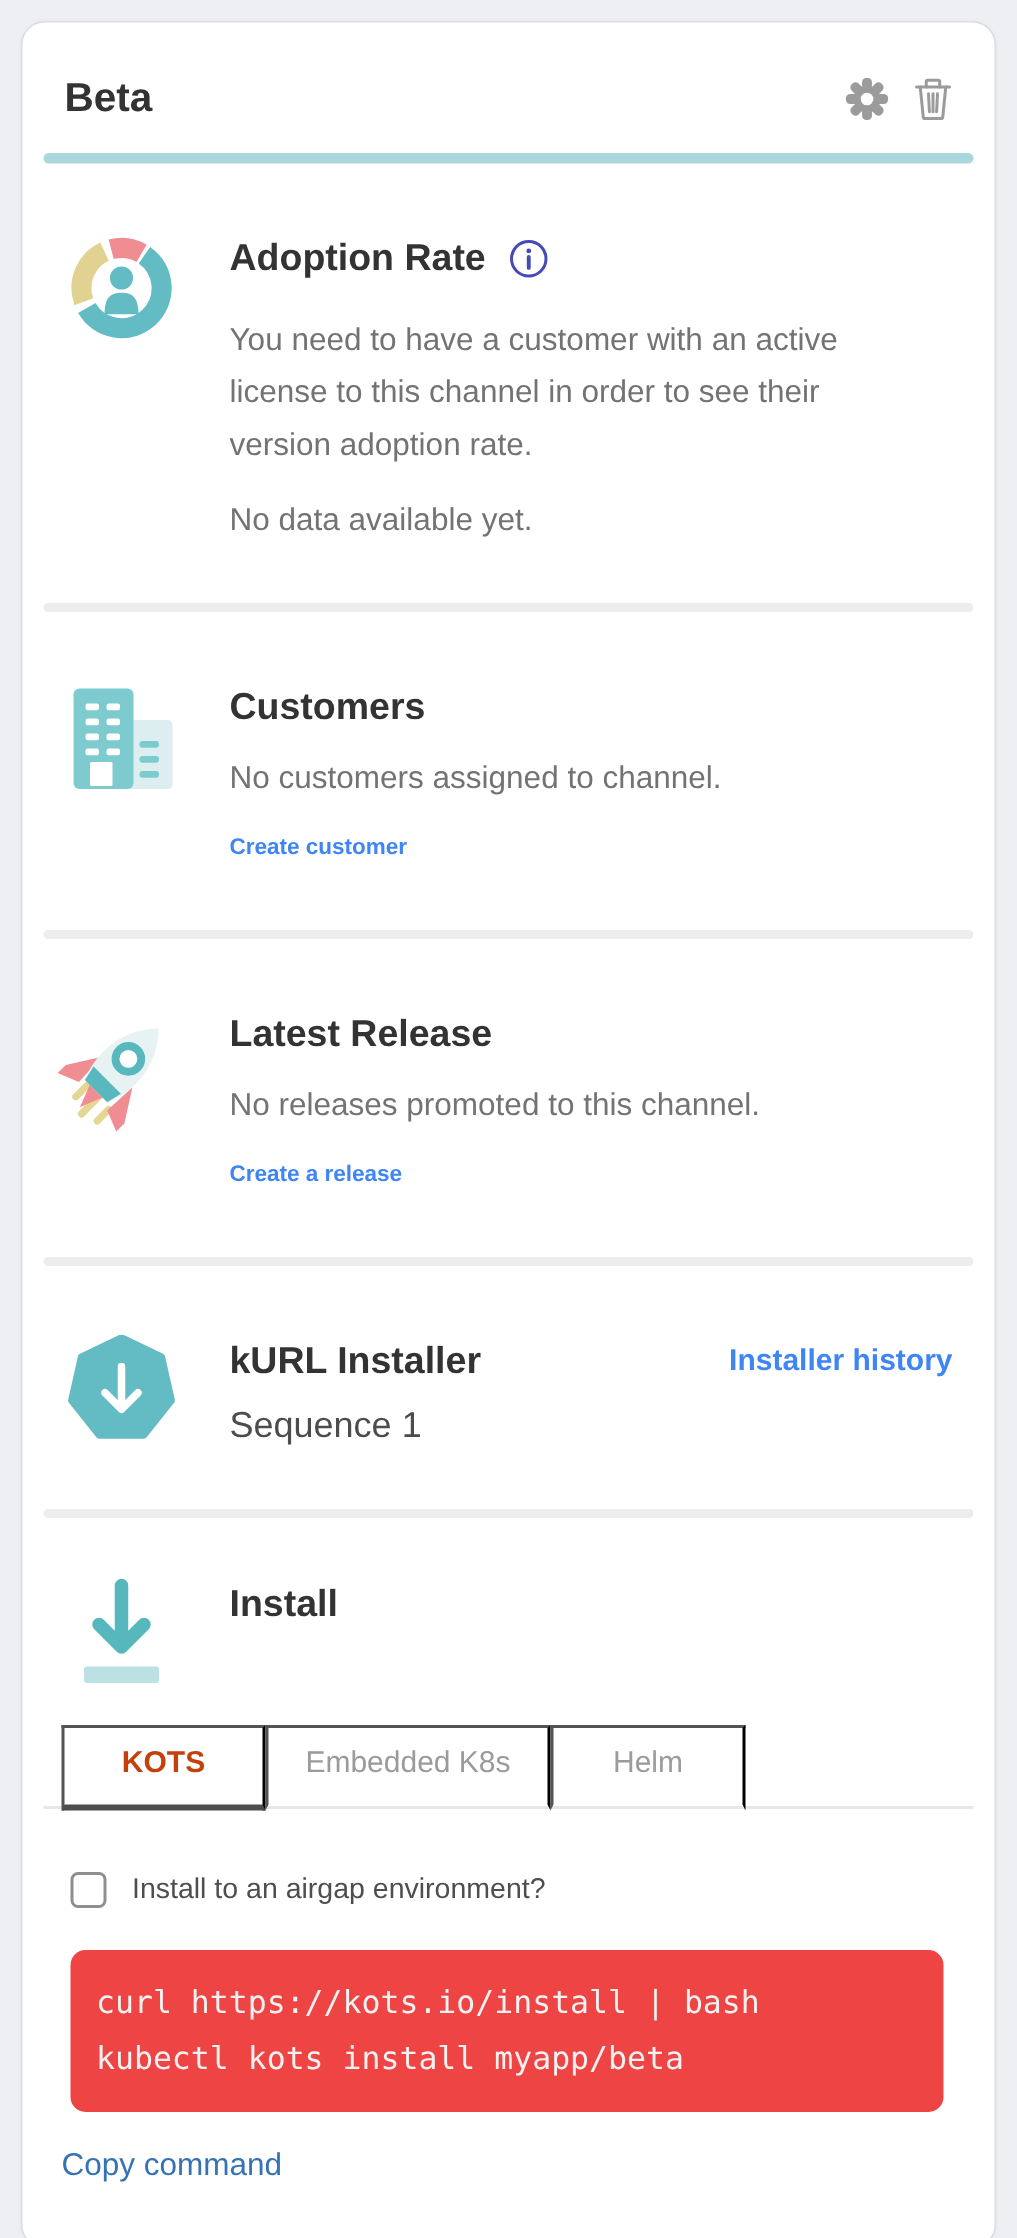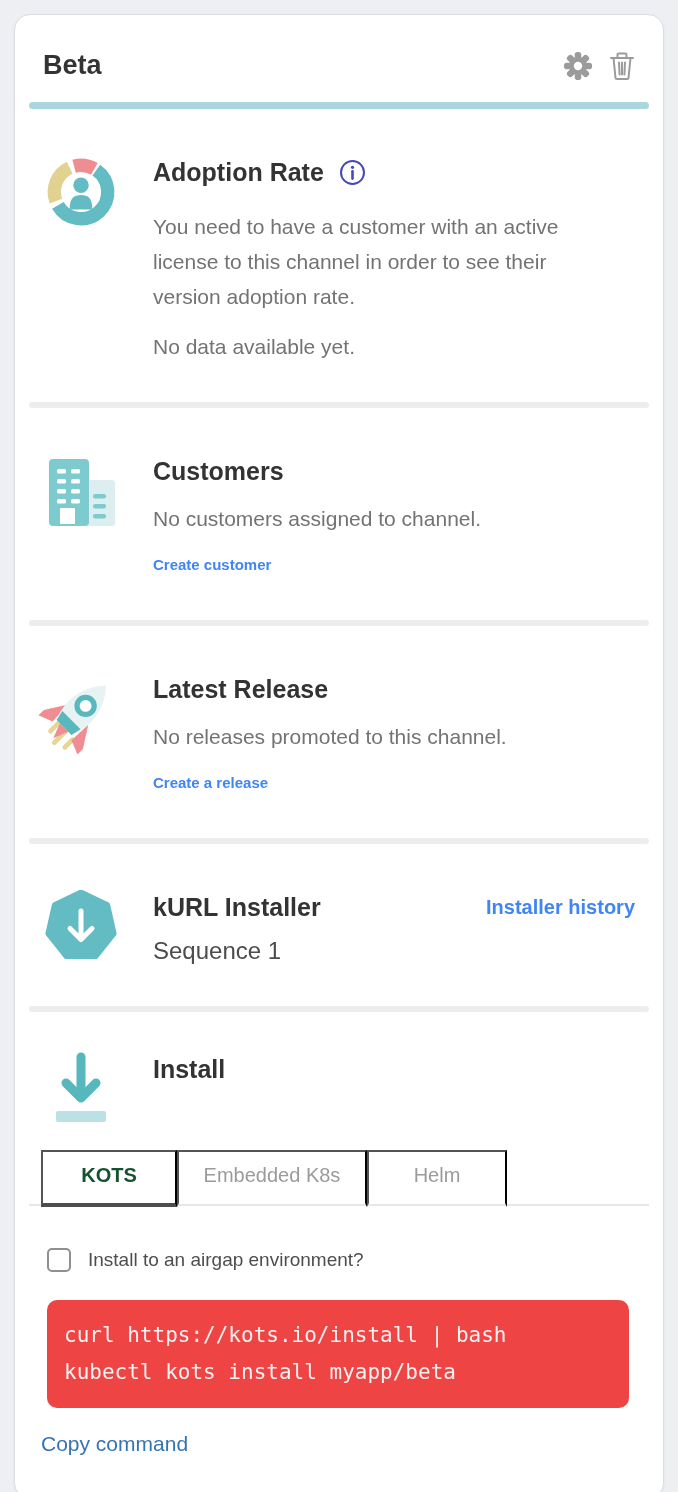--- a/index.html
+++ b/index.html
@@ -42,24 +42,24 @@
   }
   .history-link { font-size: 20px; font-weight: 700; color: #3f85f4; text-decoration: none; cursor: pointer; margin-top: 0; }
   .sequence { margin-top: 14px; font-size: 24px; line-height: 30px; color: #4c4c4c; }
   .divider { height: 6px; background: #ededed; border-radius: 3px; margin-top: 40px; }
 
   .tabs { display: flex; margin-top: 24px; border-bottom: 2px solid #e7e7e7; padding-left: 12px; }
   .tab {
     text-align: center; font-size: 20px; color: #9b9b9b; padding: 12px 0 16px;
     border-bottom: 4px solid transparent; margin-bottom: -3px; cursor: pointer; background: none;
   }
-  .tab.active { color: #14532d; font-weight: 700; border-bottom-color: #4d4d4d; }
+  .tab.active { color: #c2410c; font-weight: 700; border-bottom-color: #4d4d4d; }
   .tab:nth-child(1) { width: 136px; }
   .tab:nth-child(2) { width: 190px; }
-  .tab:nth-child(3) { width: 140px; }
+  .tab:nth-child(3) { width: 130px; }
 
   .airgap-row {
     display: flex; align-items: center; gap: 17px; margin-top: 42px; padding: 0 18px;
     font-size: 19px; color: #4e4e4e; cursor: pointer;
   }
   .checkbox { width: 20px; height: 20px; border: 2px solid #8f8f8f; border-radius: 5px; background: #fff; flex: none; }
 
   .code-block {
     margin: 28px 20px 0 18px; background: #ef4444; border-radius: 10px;
     padding: 17px 12px 17px 17px;

